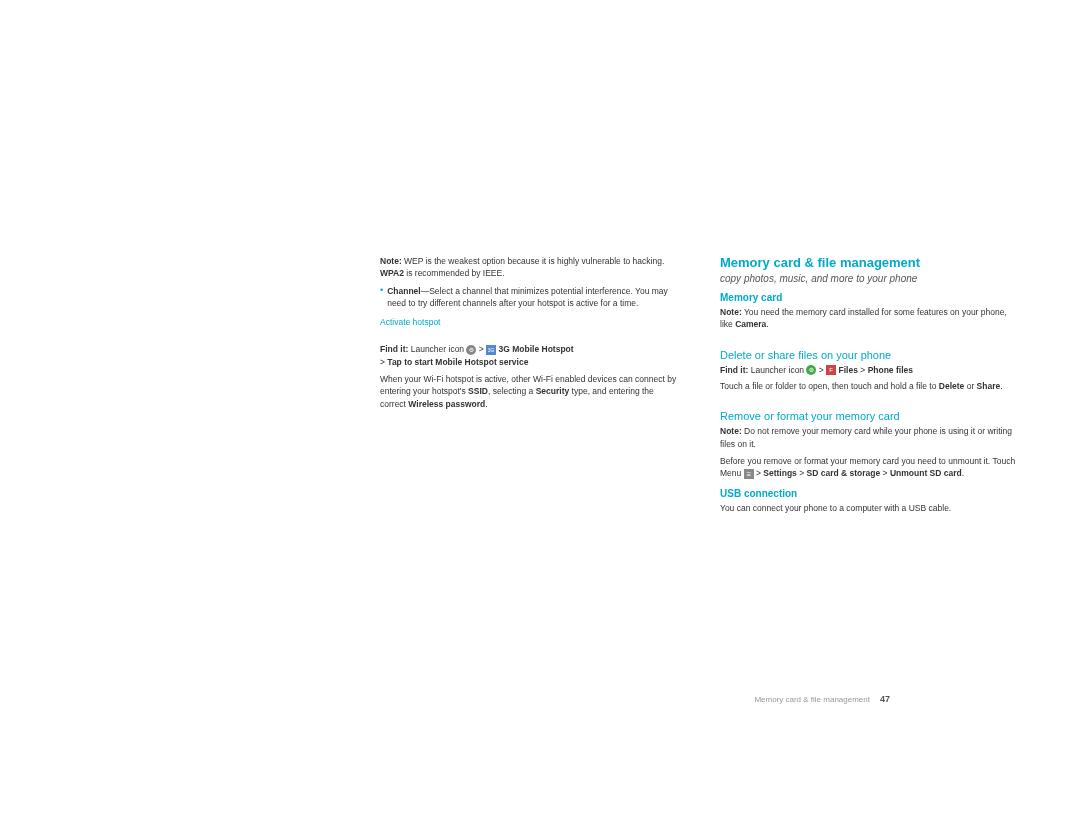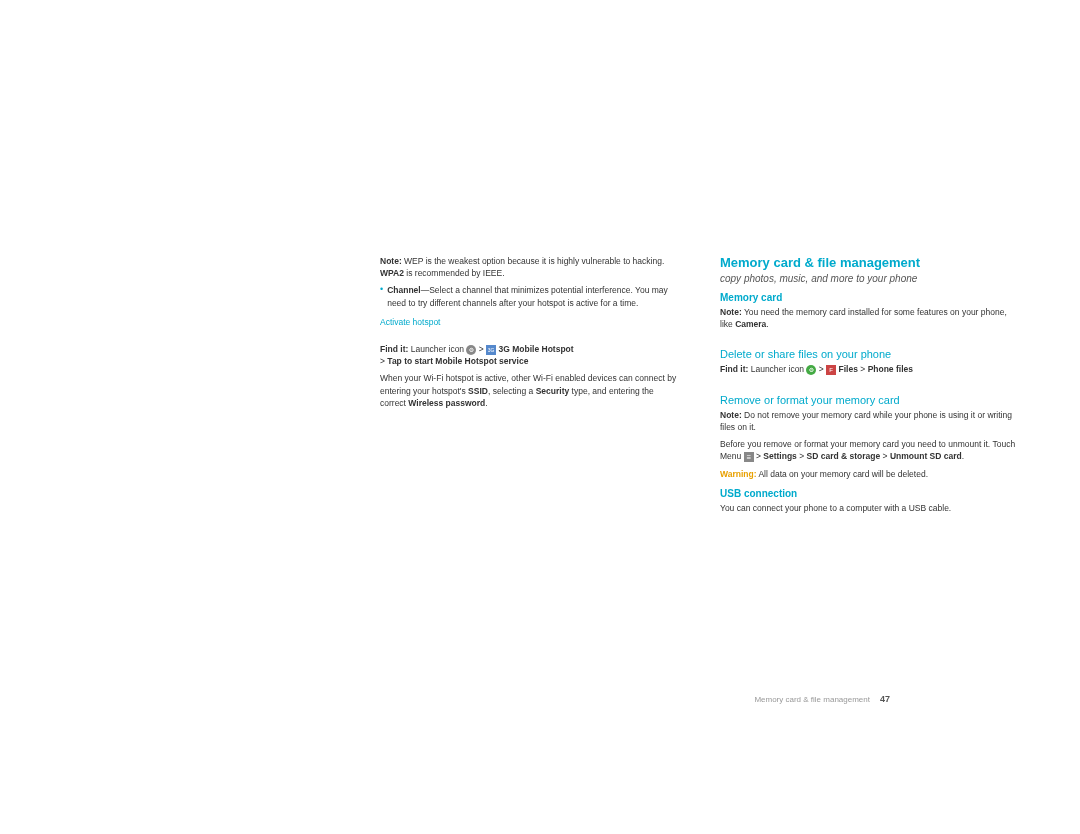--- a/index.html
+++ b/index.html
@@ -213,30 +213,30 @@
       <p class="text-small" style="margin-bottom:4px;">
         <span class="bold">Find it:</span>
         <span> Launcher icon </span>
         <span class="icon-green-circle" style="font-size:6px;">⚙</span>
         <span> &gt; </span>
         <span class="icon-square" style="background:#cc4444; font-size:6px;">F</span>
         <span class="bold"> Files</span>
         <span> &gt; </span>
         <span class="bold">Phone files</span>
       </p>
+      <p class="text-small">
+        <span>Touch a file or folder to open, then touch and hold a file to </span><span class="bold">Delete</span><span> or </span><span class="bold">Share</span><span>.</span>
+      </p>
 
       <p class="sub-sub-heading">Remove or format your memory card</p>
       <p class="text-note" style="margin-bottom:5px;">
         <span class="note-label">Note:</span><span> Do not remove your memory card while your phone is using it or writing files on it.</span>
       </p>
       <p class="text-small" style="margin-bottom:5px;">
         <span>Before you remove or format your memory card you need to unmount it. Touch Menu </span><span class="icon-square" style="background:#888; font-size:5px;">☰</span><span> &gt; </span><span class="bold">Settings</span><span> &gt; </span><span class="bold">SD card &amp; storage</span><span> &gt; </span><span class="bold">Unmount SD card</span><span>.</span>
-      </p>
-      <p class="text-small">
-        <span class="warning-label">Warning:</span><span> All data on your memory card will be deleted.</span>
       </p>
 
       <h3 class="sub-heading">USB connection</h3>
       <p class="text-small">You can connect your phone to a computer with a USB cable.</p>
 
     </div>
   </div>
 
   <div class="page-footer">
     <span>Memory card &amp; file management</span>

